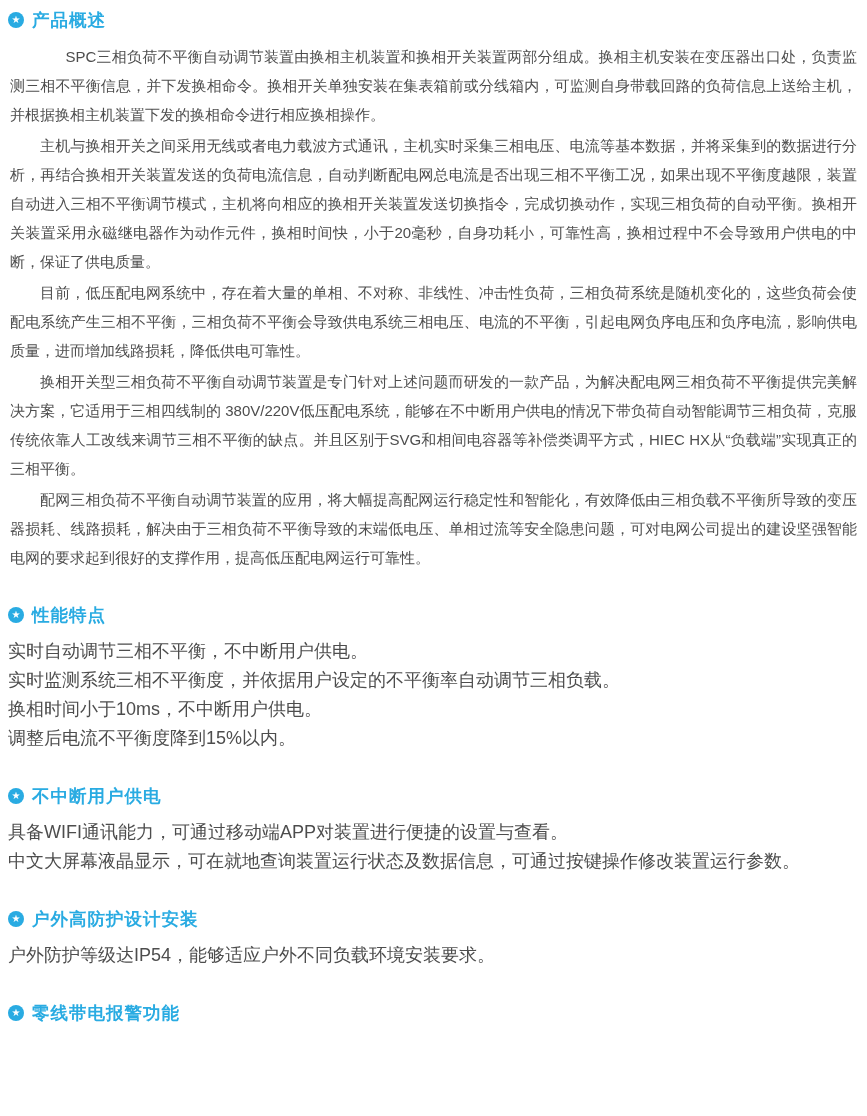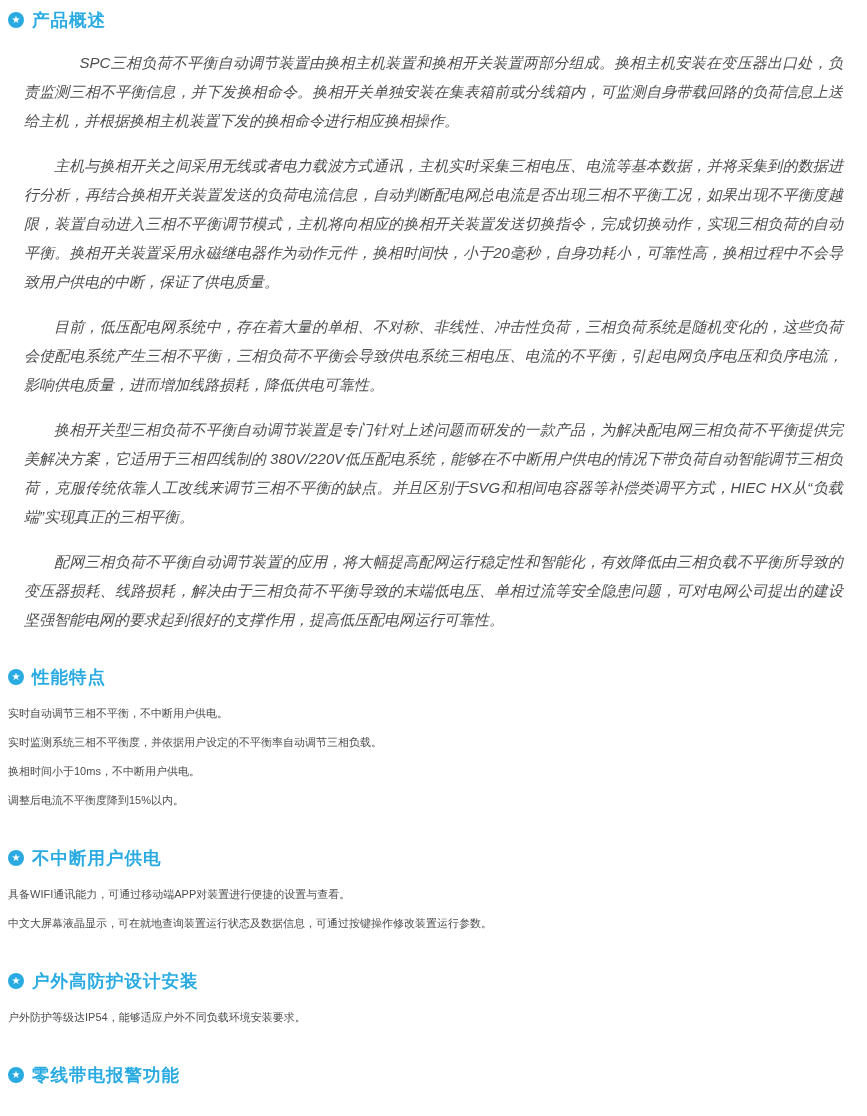--- a/index.html
+++ b/index.html
@@ -34,33 +34,32 @@
     color: #ffffff;
     display: inline-flex;
     align-items: center;
     justify-content: center;
     font-size: 10px;
     line-height: 1;
     letter-spacing: 0;
   }
 
   .para {
-    margin: 16px;
+    margin: 2px;
     font-size: 15px;
     line-height: 29px;
     text-align: justify;
     text-justify: inter-ideograph;
     text-indent: 2em;
-    font-style: italic;
   }
   .para.first-para { text-indent: 3.7em; }
 
   .feature-line {
     margin: 0;
-    font-size: 11px;
+    font-size: 18px;
     line-height: 29px;
     text-align: left;
   }
 </style>
 </head>
 <body>
 
 <div class="page">
 
   <div class="section">

